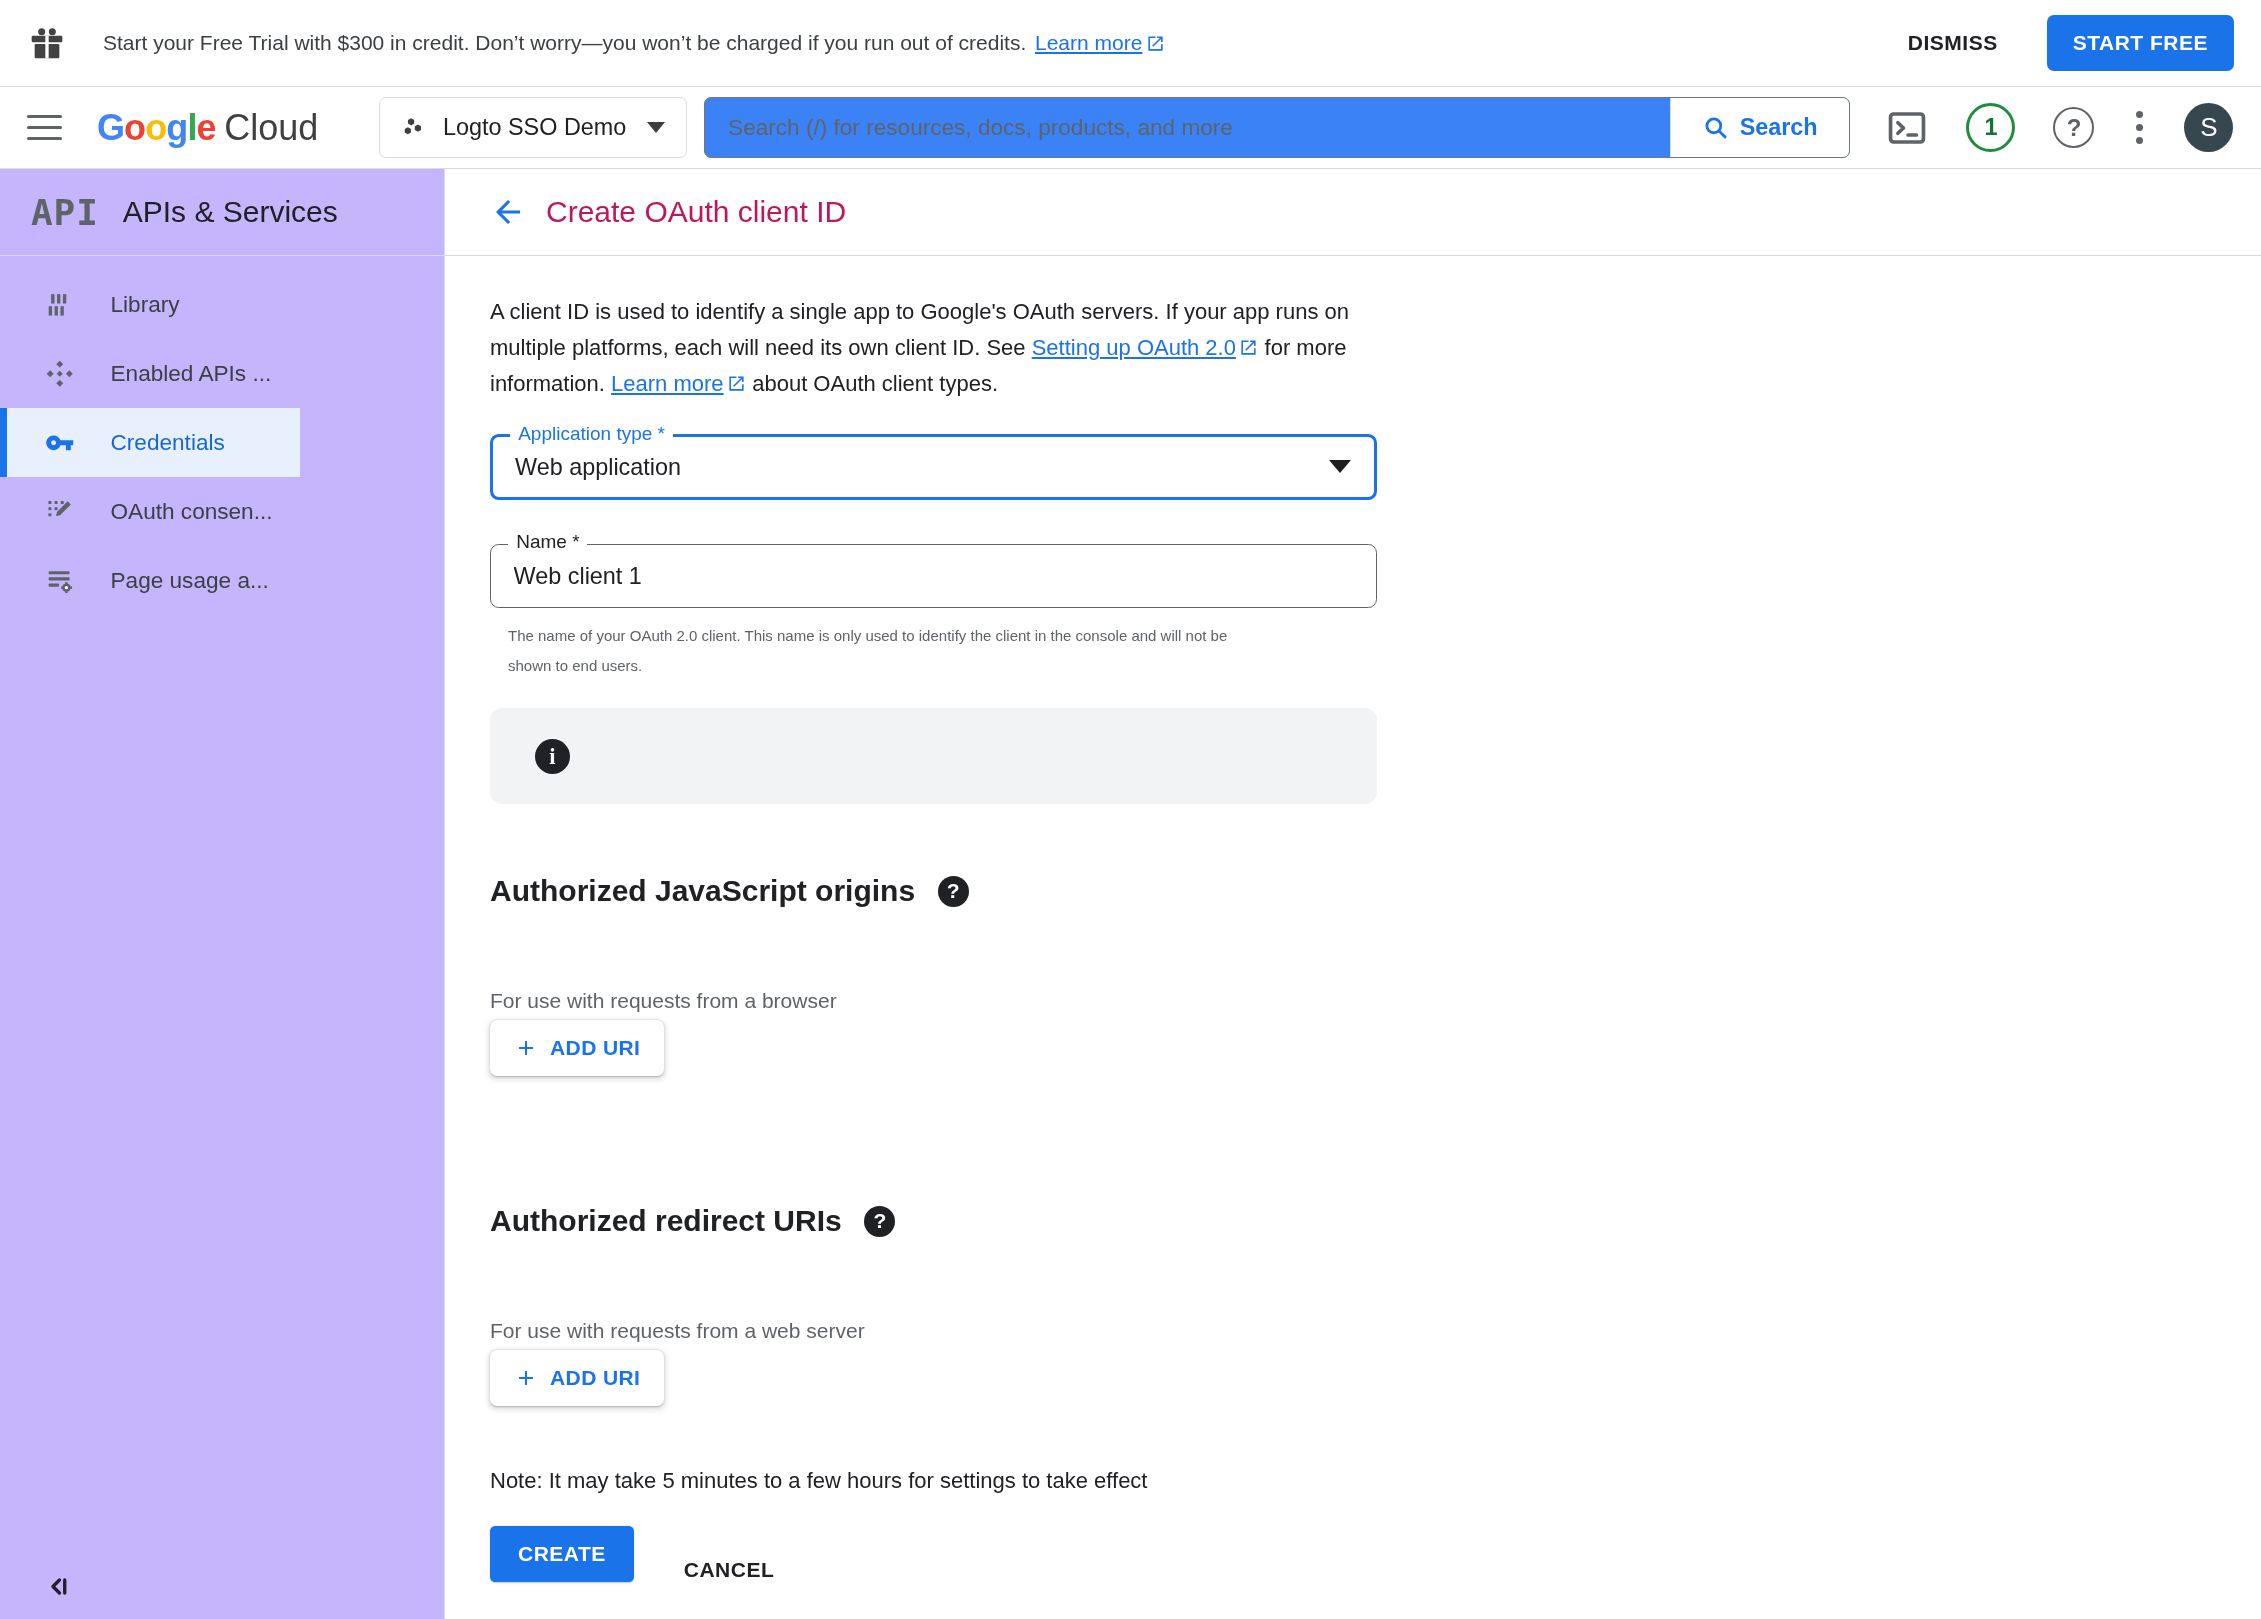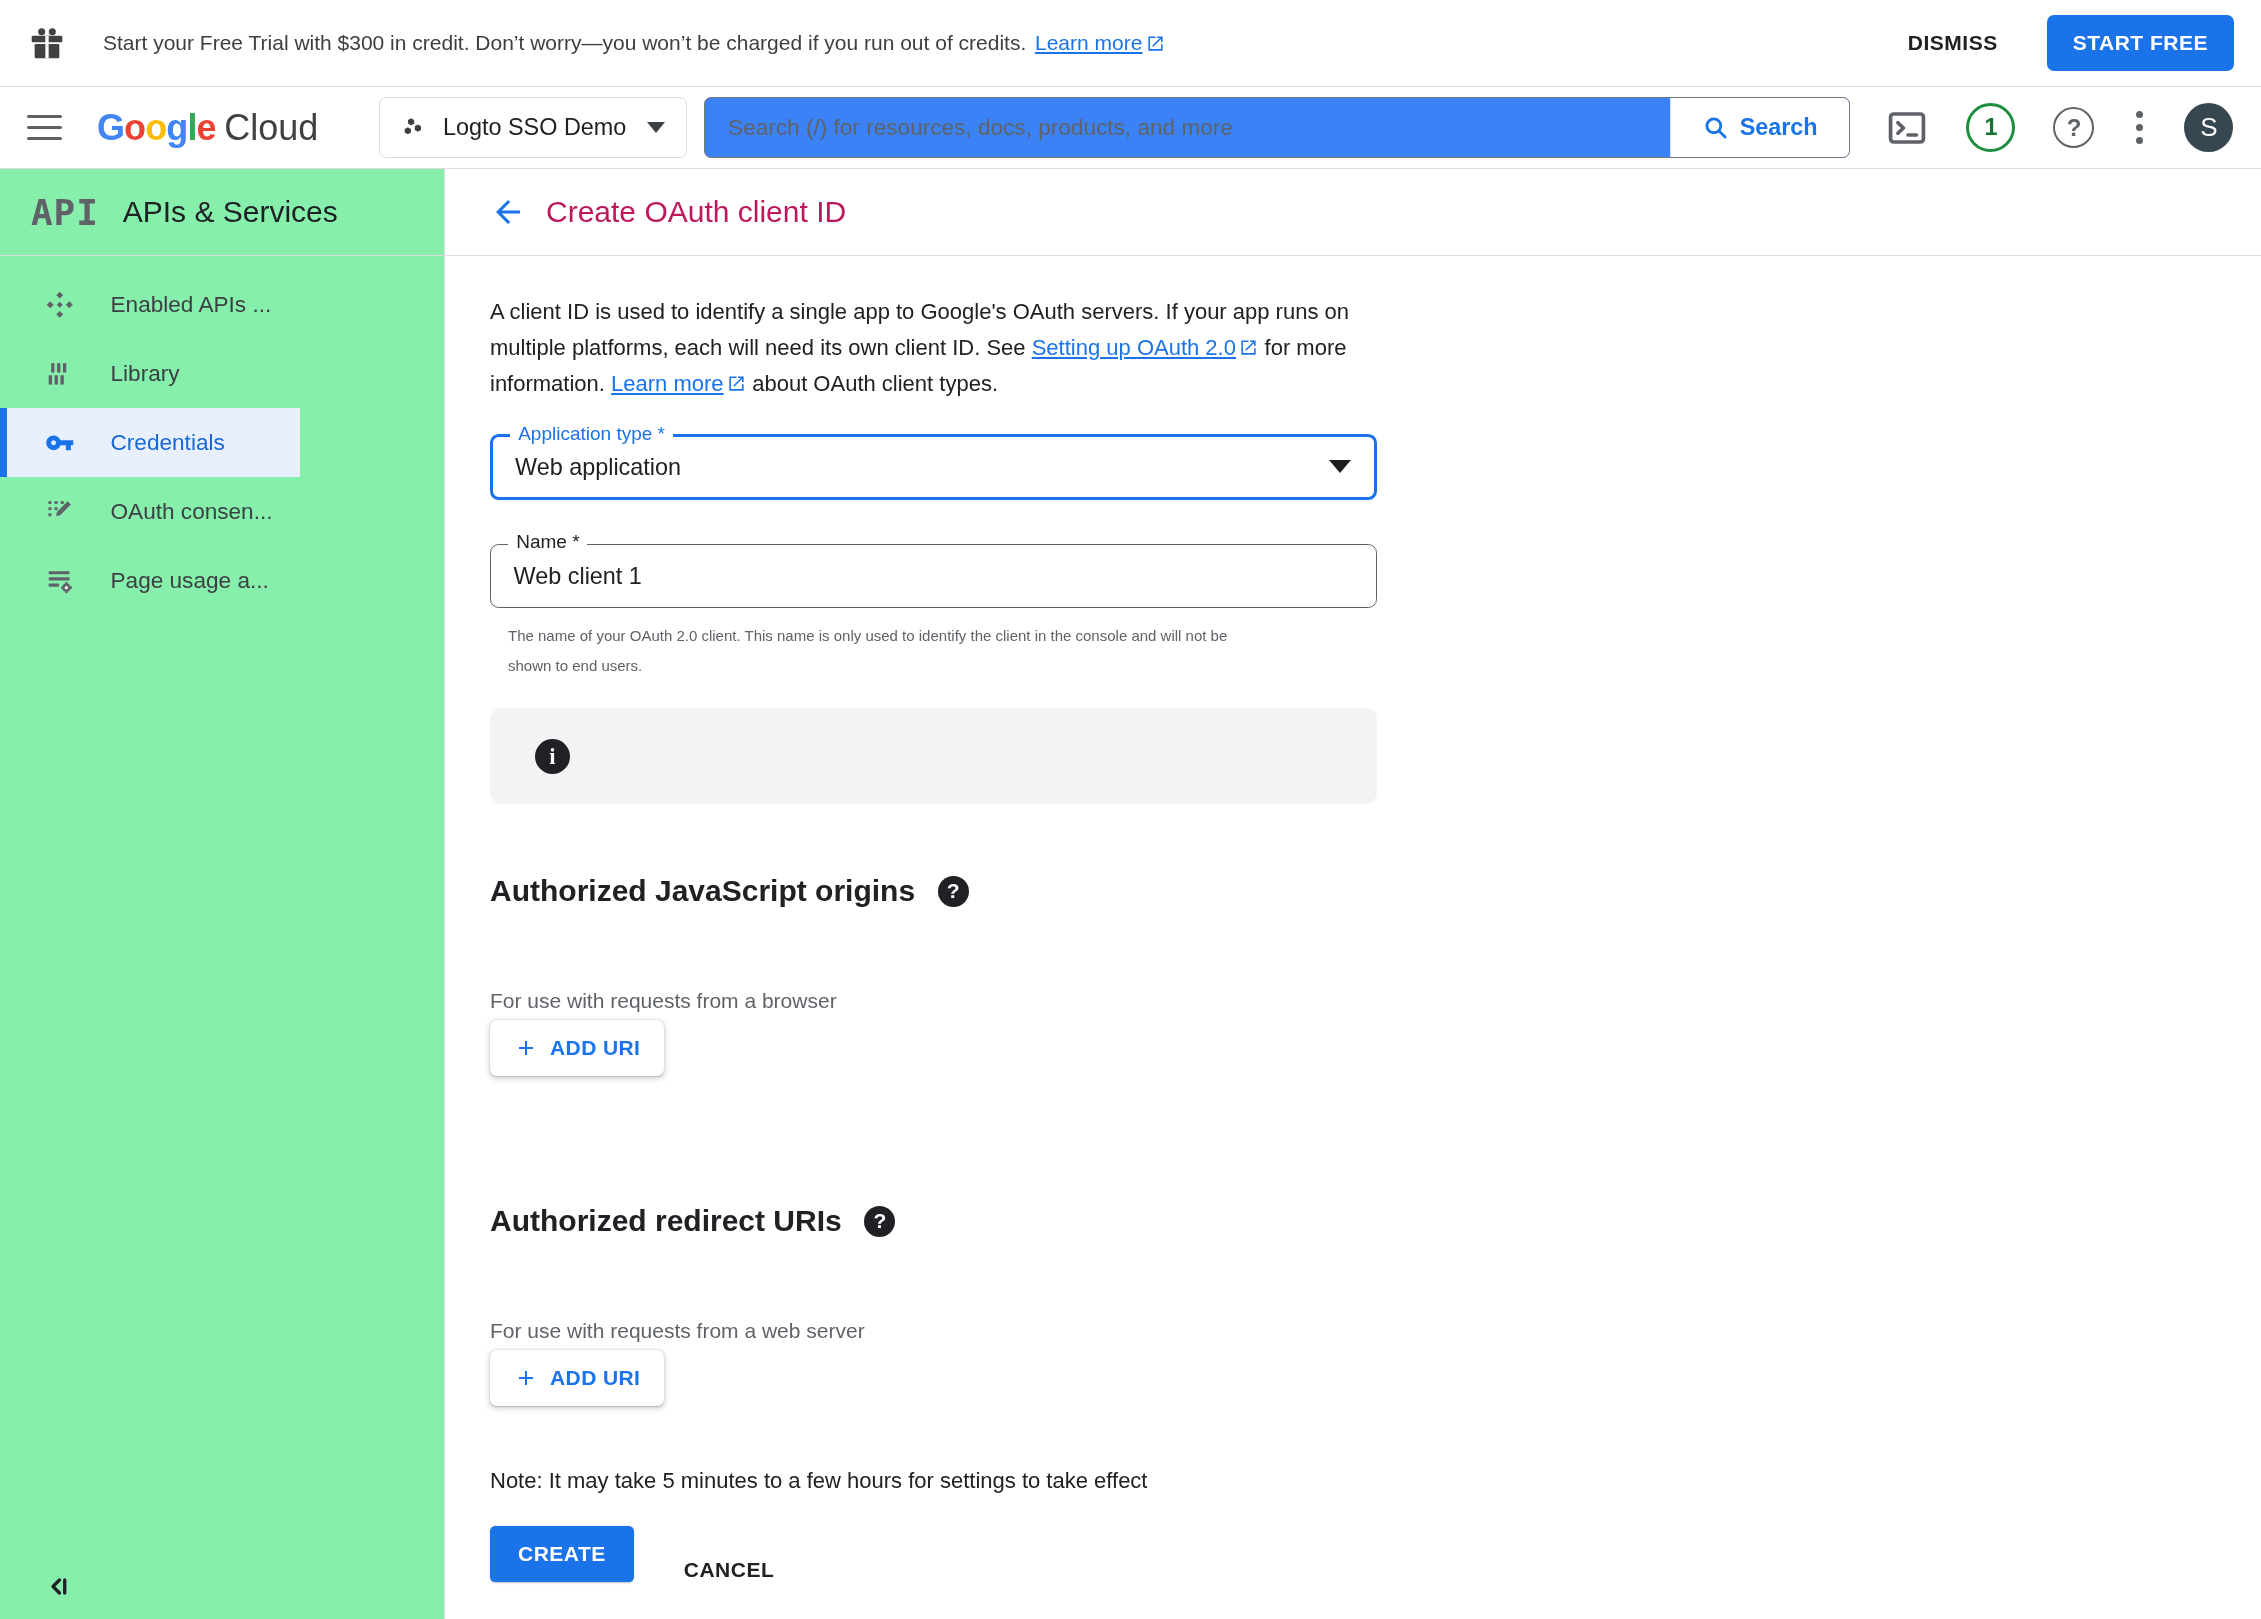--- a/index.html
+++ b/index.html
@@ -38,21 +38,21 @@
   .hdr-icons { display:flex; align-items:center; gap:38px; flex:none; }
   .term-icon { width:42px; height:42px; color:#5f6368; cursor:pointer; }
   .notif { width:49px; height:49px; border:3px solid var(--green,#1e8e3e); border-radius:50%; display:flex; align-items:center; justify-content:center; font-size:23.4px; font-weight:700; color:#137333; background:#fff; cursor:pointer; }
   .help-circ { width:41px; height:41px; border:2.3px solid #5f6368; border-radius:50%; display:flex; align-items:center; justify-content:center; font-size:24px; font-weight:700; color:#5f6368; cursor:pointer; }
   .kebab { display:flex; flex-direction:column; gap:6px; cursor:pointer; padding:3.5px; }
   .kebab i { width:7px; height:7px; border-radius:50%; background:#5f6368; }
   .avatar { width:49px; height:49px; border-radius:50%; background:var(--avatar,#37474f); color:#fff; display:flex; align-items:center; justify-content:center; font-size:26px; cursor:pointer; }
 
   
   .body { display:flex; height:1450px; }
-  .sidebar { width:445px; flex:none; border-right:0.9px solid #dadce0; position:relative; background:#86efac; }
+  .sidebar { width:445px; flex:none; border-right:0.9px solid #dadce0; position:relative; background:#c4b5fd; }
   .side-head { height:87px; border-bottom:0.9px solid #dadce0; display:flex; align-items:center; padding-left:31px; }
   .api-logo { font-family:"DejaVu Sans Mono","Liberation Mono",monospace; font-size:36px; font-weight:700; color:#5f6368; letter-spacing:0.9px; }
   .side-title { margin-left:24px; font-size:30px; color:#202124; }
   .nav { padding-top:14px; }
   .nav-item { height:69px; display:flex; align-items:center; position:relative; cursor:pointer; color:#3c4043; }
   .nav-item svg { width:29.5px; height:29.5px; margin-left:45px; fill:#5f6368; flex:none; }
   .nav-label { margin-left:36px; font-size:22.6px; white-space:nowrap; }
   .nav-item.selected { width:300px; background:var(--selected-bg,#e8f0fe); color:var(--selected-fg,#1967d2); }
   .nav-item.selected::before { content:""; position:absolute; left:0; top:0; bottom:0; width:7px; background:var(--accent,#1a73e8); }
   .nav-item.selected svg { fill:var(--accent,#1a73e8); }
@@ -171,38 +171,38 @@
   <div class="body">
 
     <div class="sidebar">
       <div class="side-head">
         <span class="api-logo">API</span>
         <span class="side-title">APIs &amp; Services</span>
       </div>
       <div class="nav">
         <div class="nav-item">
           <svg viewBox="0 0 24 24">
-            <path d="M12 1.4 14.8 4.2 12 7 9.2 4.2Z"></path>
-              <path d="M4.2 9.2 7 12 4.2 14.8 1.4 12Z"></path>
-            <path d="M19.8 9.2 22.6 12 19.8 14.8 17 12Z"></path>
-              <path d="M12 17 14.8 19.8 12 22.6 9.2 19.8Z"></path>
-            <path d="M12 9.6 14.4 12 12 14.4 9.6 12Z"></path>
-          </svg>
-          <span class="nav-label">Enabled APIs ...</span>
-        </div>
-        <div class="nav-item">
-          <svg viewBox="0 0 24 24">
             <rect x="5" y="3.4" width="2.7" height="7.6"></rect>
               <rect x="9.8" y="3.4" width="2.7" height="7.6"></rect>
               <rect x="14.6" y="3.4" width="2.7" height="7.6"></rect>
             <rect x="3" y="13.2" width="2.7" height="7.6"></rect>
               <rect x="7.8" y="13.2" width="2.7" height="7.6"></rect>
               <rect x="12.6" y="13.2" width="2.7" height="7.6"></rect>
           </svg>
           <span class="nav-label">Library</span>
+        </div>
+        <div class="nav-item">
+          <svg viewBox="0 0 24 24">
+            <path d="M12 1.4 14.8 4.2 12 7 9.2 4.2Z"></path>
+              <path d="M4.2 9.2 7 12 4.2 14.8 1.4 12Z"></path>
+            <path d="M19.8 9.2 22.6 12 19.8 14.8 17 12Z"></path>
+              <path d="M12 17 14.8 19.8 12 22.6 9.2 19.8Z"></path>
+            <path d="M12 9.6 14.4 12 12 14.4 9.6 12Z"></path>
+          </svg>
+          <span class="nav-label">Enabled APIs ...</span>
         </div>
         <div class="nav-item selected">
           <svg viewBox="0 0 24 24">
             <path d="M12.65 10C11.83 7.67 9.61 6 7 6c-3.31 0-6 2.69-6 6s2.69 6 6 6c2.61 0 4.83-1.67 5.65-4H17v4h4v-4h2v-4H12.65zM7 14c-1.1 0-2-.9-2-2s.9-2 2-2 2 .9 2 2-.9 2-2 2z"></path>
           </svg>
           <span class="nav-label">Credentials</span>
         </div>
         <div class="nav-item">
           <svg viewBox="0 0 24 24">
             <rect x="2.8" y="3.3" width="2.4" height="2.4"></rect>

